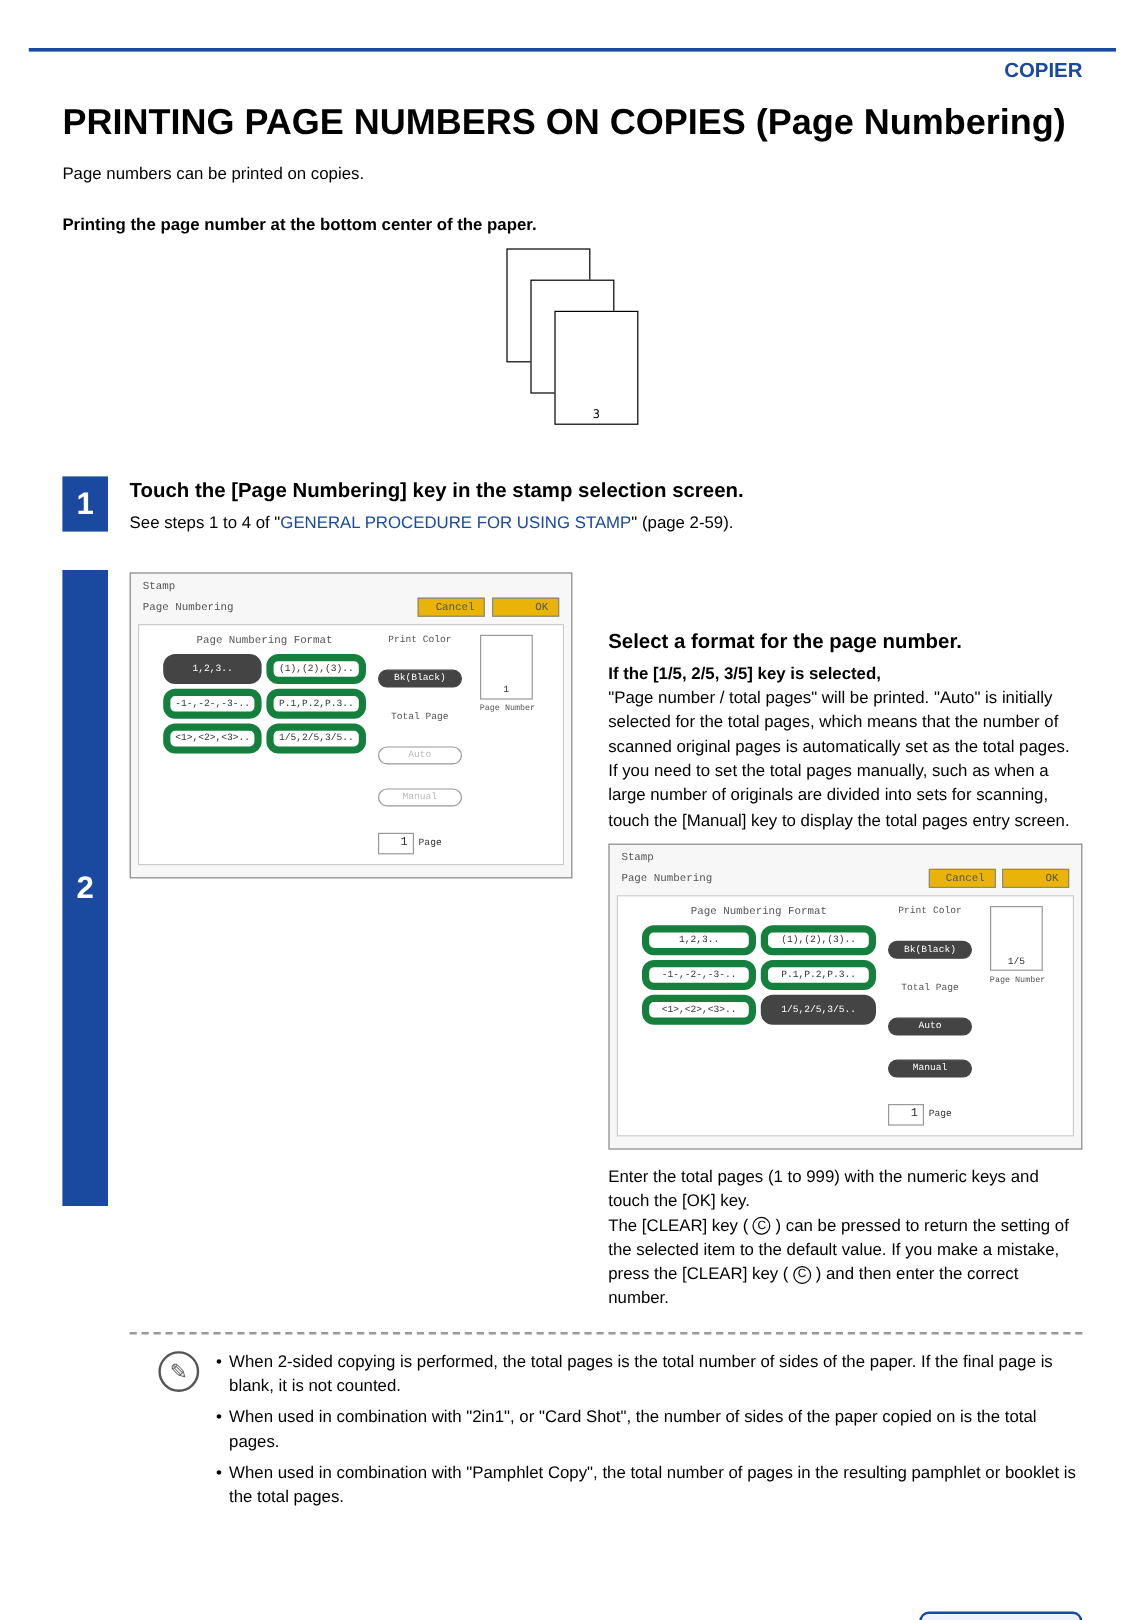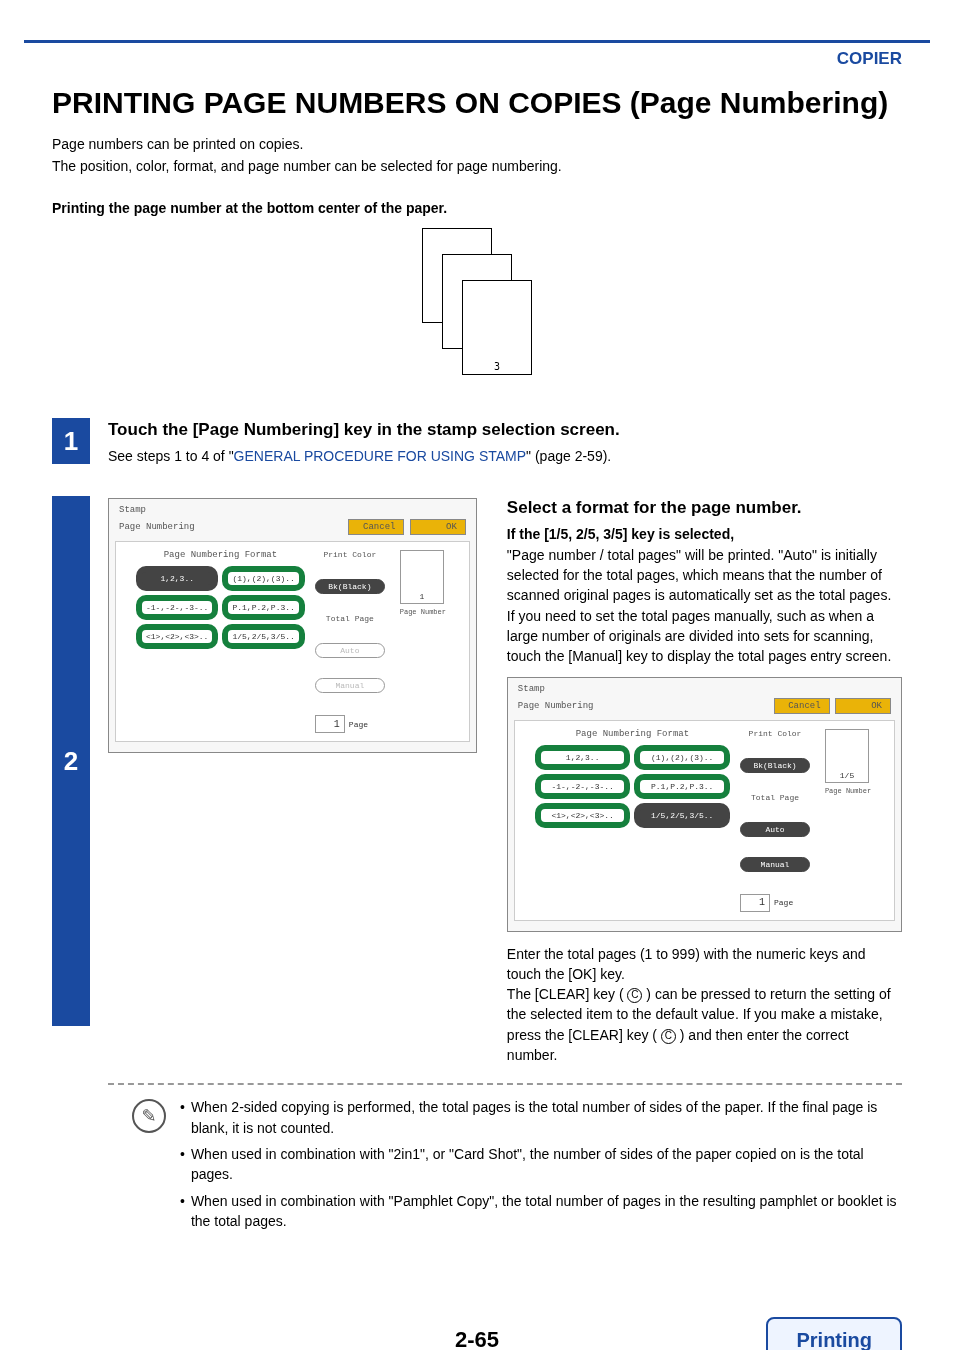--- a/index.html
+++ b/index.html
@@ -23,21 +23,21 @@
   .sheet-label { position: absolute; bottom: 2px; left: 50%; transform: translateX(-50%); font-size: 10px; font-family: monospace; }
   .step-row { display: flex; align-items: flex-start; gap: 18px; margin-bottom: 10px; }
   .step-num-box { flex: 0 0 38px; background: #1a4aa0; color: #fff; font-size: 26px; font-weight: bold; display: flex; align-items: center; justify-content: center; min-height: 46px; }
   .step-num-box.tall { min-height: 530px; }
   .step-body { flex: 1; padding-top: 2px; }
   .step-title { font-size: 17px; font-weight: bold; margin-bottom: 6px; }
   .step-text { font-size: 14px; line-height: 1.45; }
   .link { color: #1a4aa0; }
   .step2-grid { display: flex; gap: 30px; align-items: flex-start; }
   .panel-col { flex: 0 0 330px; }
-  .text-col { flex: 1; }
+  .text-col { flex: 1; margin-top: 48px; }
   .bold { font-weight: bold; }
   .touchpanel { border: 1px solid #888; background: #f7f7f7; font-family: "Courier New", monospace; font-size: 9px; color: #333; padding: 4px 6px 10px 6px; margin-bottom: 12px; }
   .tp-row1 { padding: 2px 4px 4px 4px; color: #555; }
   .tp-row2 { display: flex; align-items: center; justify-content: space-between; padding: 0 4px 6px 4px; color: #555; }
   .tp-btn { border: 1px solid #888; background: #eab308; padding: 2px 8px; font-size: 9px; text-align: right; display: inline-block; min-width: 56px; }
   .tp-inner { background: #fff; border: 1px solid #ccc; padding: 8px 20px; display: flex; gap: 10px; align-items: flex-start; }
   .fmt-col { flex: 1; }
   .fmt-title { text-align: center; font-size: 9px; color: #555; margin-bottom: 6px; }
   .fmt-grid { display: grid; grid-template-columns: 1fr 1fr; gap: 4px; }
   .fmt-btn { border: 6px solid #15803d; border-radius: 10px; padding: 2px 4px; font-size: 8px; text-align: center; background: #fff; }
@@ -66,21 +66,20 @@
 <body>
 
 <div class="blue-line"></div>
 <div class="header-section">
   <span class="section-label">COPIER</span>
 </div>
 
 <div class="content">
   <h1 class="title">PRINTING PAGE NUMBERS ON COPIES (Page Numbering)</h1>
   <p class="body">Page numbers can be printed on copies.</p>
-  <p class="body">The position, color, format, and page number can be selected for page numbering.</p>
 
   <div class="subhead">Printing the page number at the bottom center of the paper.</div>
 
   <div class="illus-row">
     <div class="stack-illus">
       <div class="sheet" style="left:40px; top:0;">
           <span class="sheet-label">1</span>
         </div>
       <div class="sheet" style="left:60px; top:26px;">
           <span class="sheet-label">2</span>

